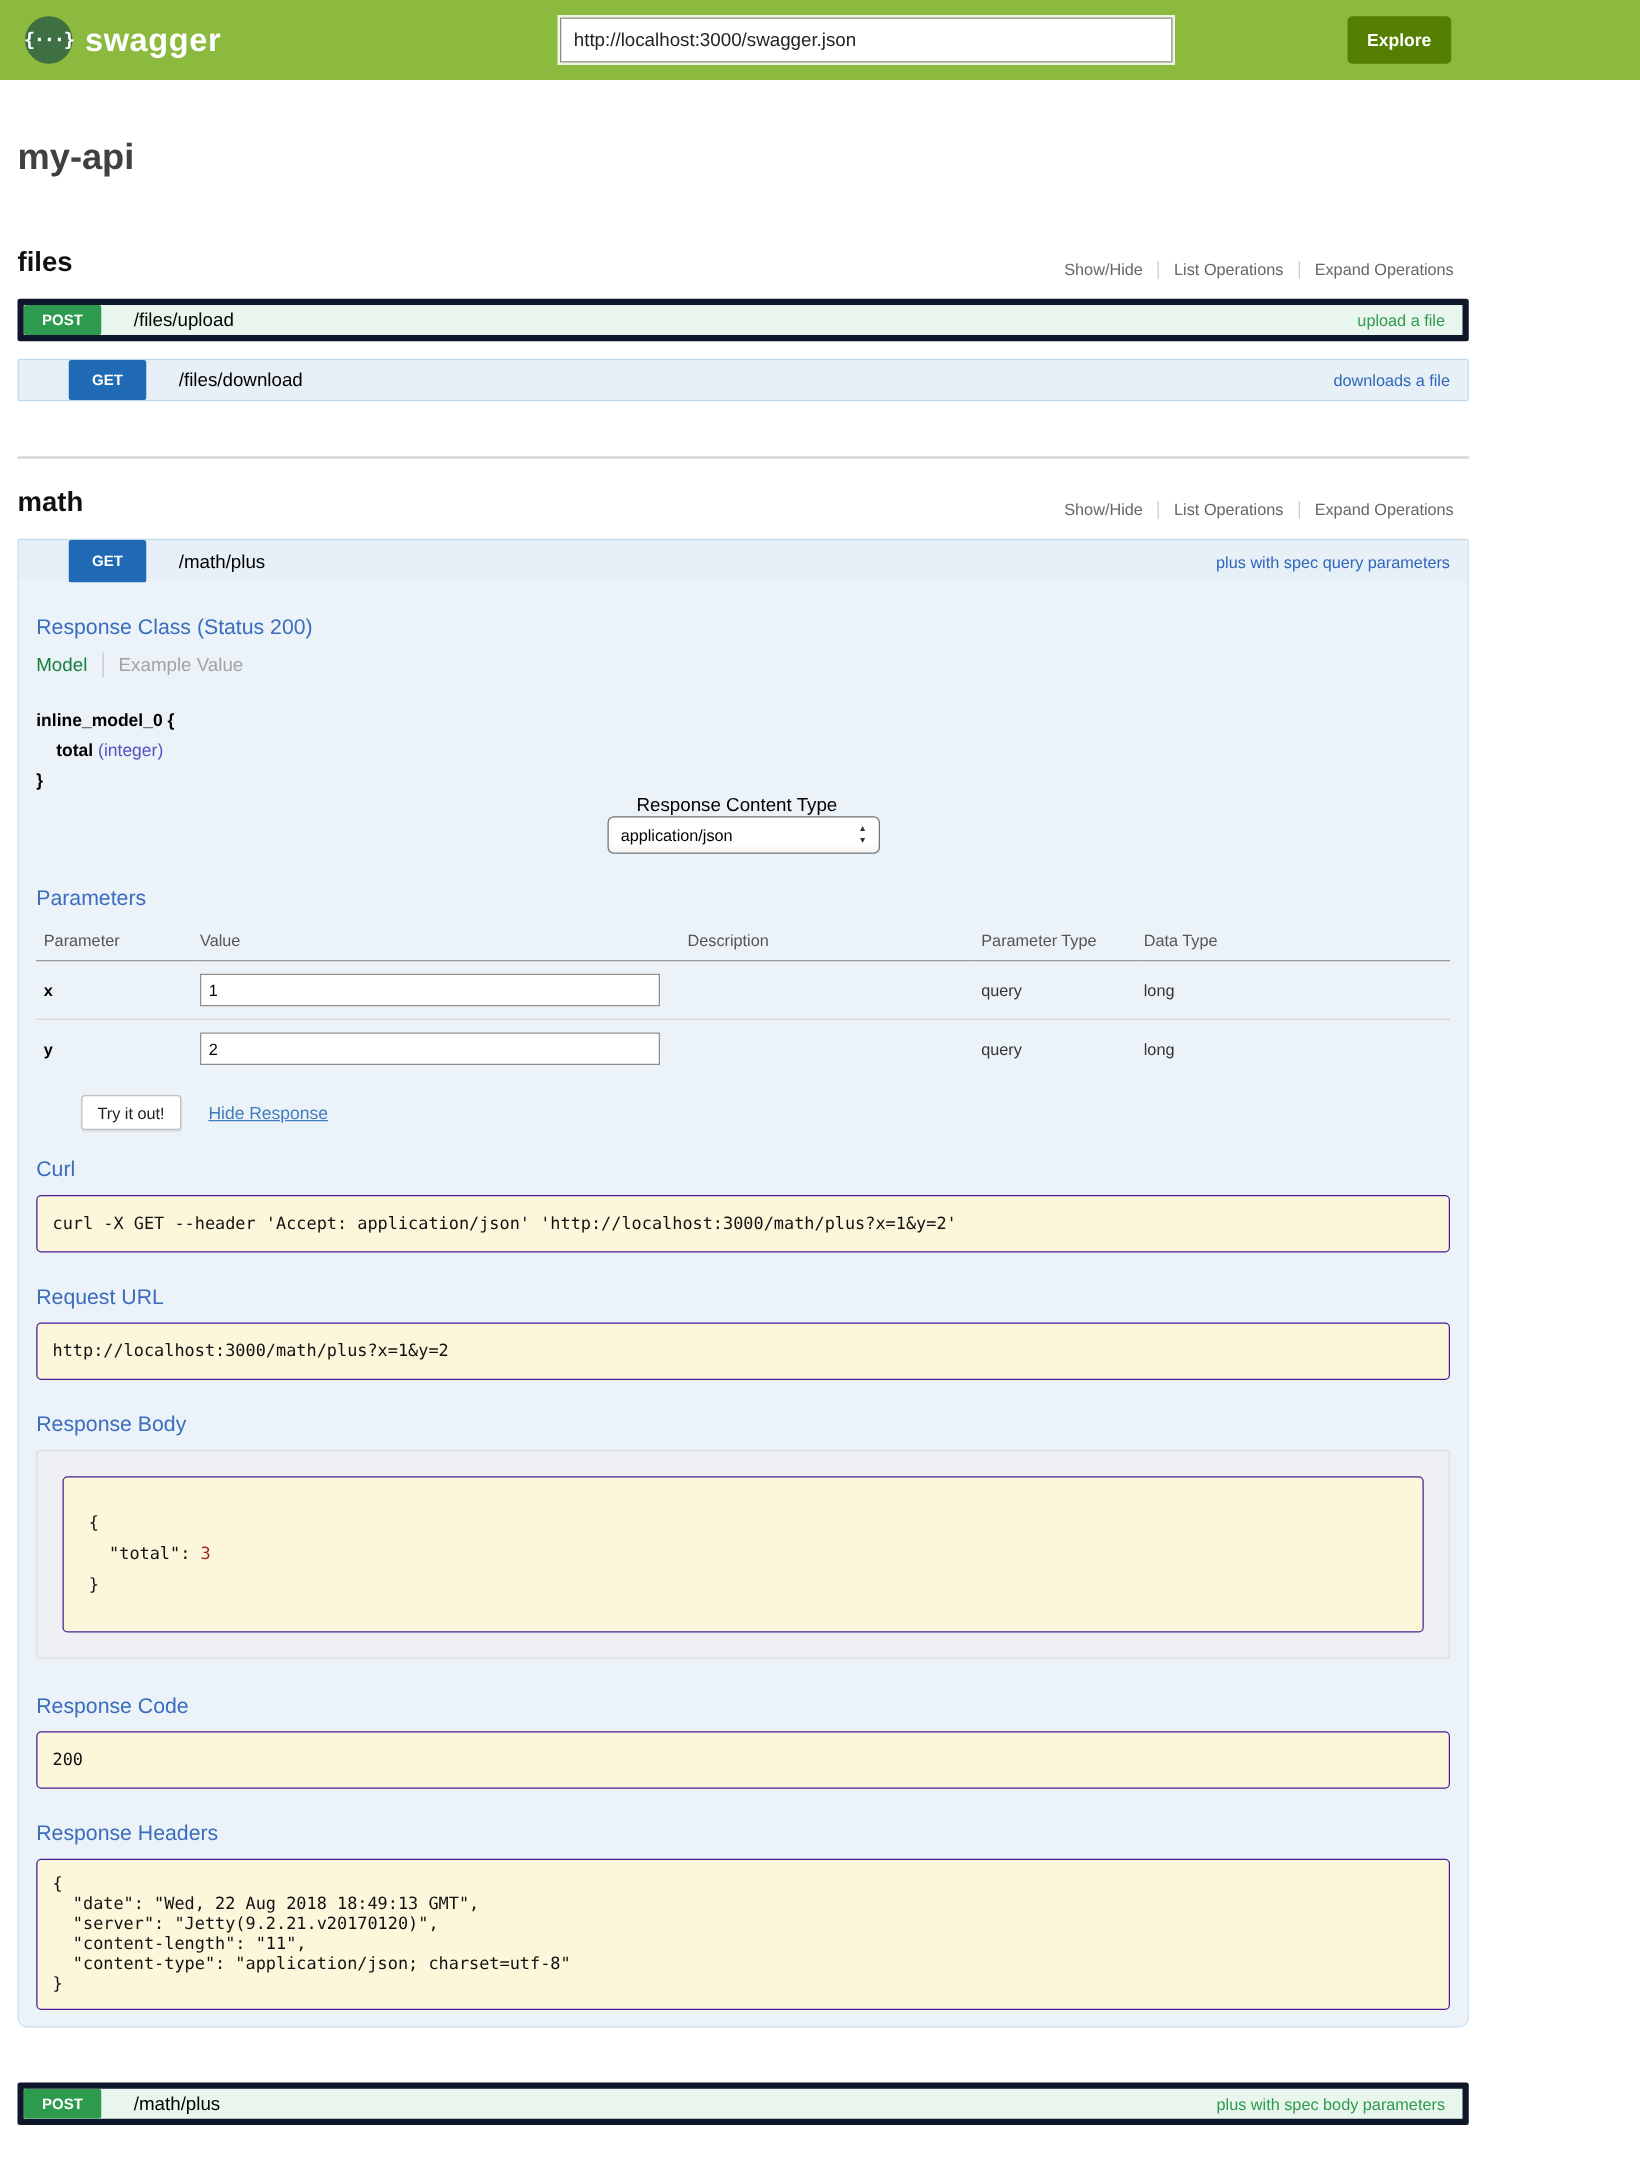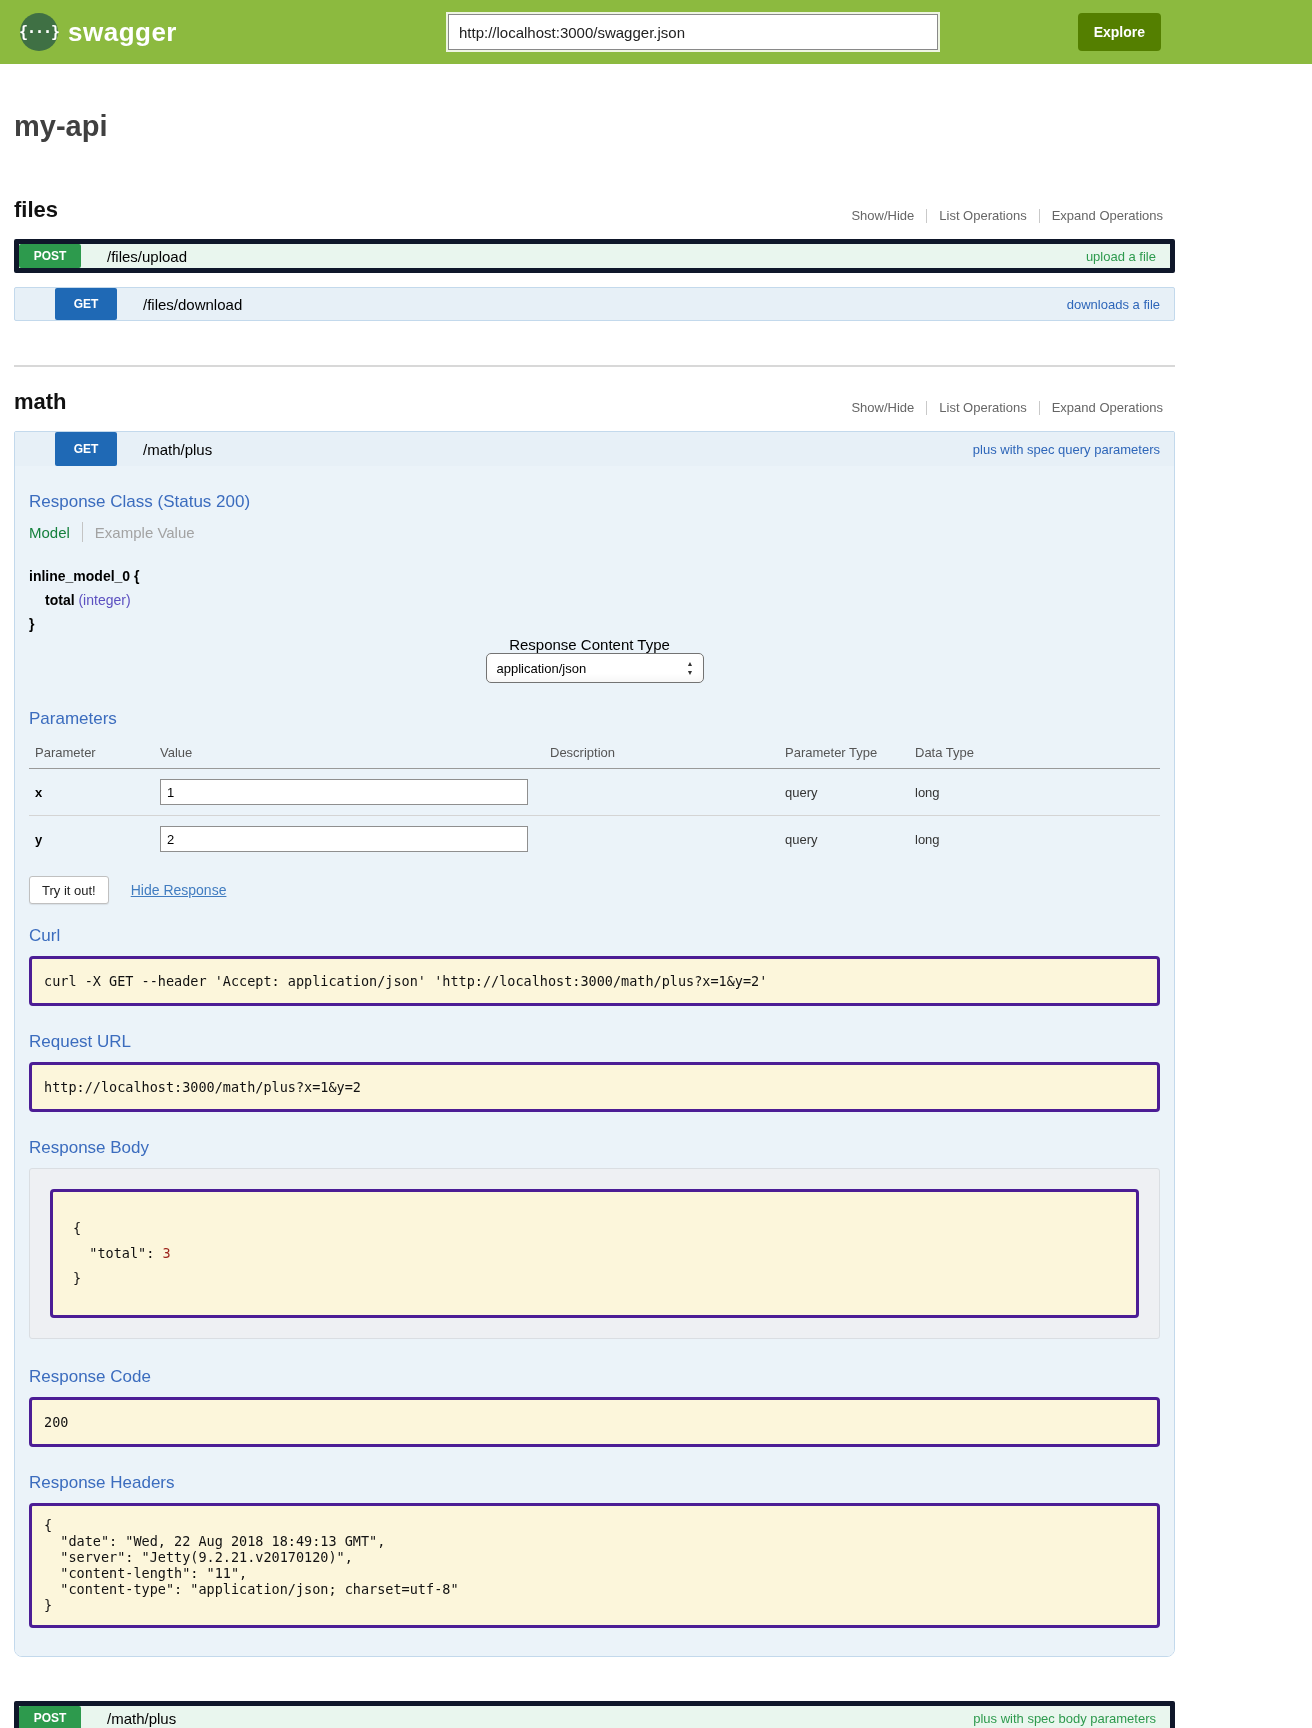--- a/index.html
+++ b/index.html
@@ -39,21 +39,21 @@
   .endpoint-path { font-size:15px; color:#000; margin-left:26px; align-self:center; text-decoration:none; }
   .endpoint-summary { margin-left:auto; margin-right:14px; align-self:center; font-size:13px; }
   .endpoint-summary.green { color:#2d9a4d; }
   .endpoint-summary.blue  { color:#2e66b9; }
 
   .divider { height:2px; background:#d8d8d8; margin:44px 0 22px 0; }
 
   
   .op-panel { border:1px solid #c3d9ec; border-radius:2px 2px 8px 8px; margin-bottom:44px; overflow:hidden; }
   .op-panel .endpoint-row.get { border:none; margin-bottom:0; border-radius:0; }
-  .op-content { background:#ebf3f9; padding:26px 14px 26px 14px; }
+  .op-content { background:#ebf3f9; padding:26px 14px 11px 14px; }
 
   .blue-h { color:#3b6cbe; font-size:17px; font-weight:400; margin-bottom:10px; }
 
   .tabs { display:flex; align-items:center; font-size:15px; margin-bottom:22px; }
   .tab-active { color:#15803d; font-weight:400; padding-right:12px; cursor:pointer; }
   .tab-sep { width:1px; height:20px; background:#c4c4c4; }
   .tab-inactive { color:#a3a3a3; padding-left:12px; cursor:pointer; }
 
   .model-sig { font-size:14px; color:#000; line-height:24px; }
   .model-sig .b { font-weight:bold; }
@@ -72,26 +72,26 @@
   table.params th { text-align:left; color:#555; font-weight:400; padding:6px 6px 8px 6px;
     border-bottom:1px solid #999; }
   table.params td { padding:10px 6px; vertical-align:middle; }
   table.params tr.p-row + tr.p-row td { border-top:1px solid #d4d4d4; }
   td.pname { font-weight:bold; color:#000; }
   .pvalue-input { width:368px; height:26px; border:1px solid #8f8f8f; padding:0 6px; font-size:13px;
     font-family:"Liberation Sans", sans-serif; background:#fff; }
   .col-param {width:125px;} .col-value {width:390px;} .col-desc {width:235px;}
   .col-ptype {width:130px;} .col-dtype {width:auto;}
 
-  .actions-row { display:flex; align-items:center; gap:22px; margin-bottom:22px; margin-top:6px; }
+  .actions-row { display:flex; align-items:center; gap:22px; margin-bottom:22px; margin-top:6px;margin-left:36px; }
   .try-btn { background:#fff; border:1px solid #c0c0c0; border-radius:3px; height:28px; padding:0 12px;
     font-size:13px; color:#222; cursor:pointer; box-shadow:0 1px 1px rgba(0,0,0,0.08); }
   .hide-response { color:#417cc0; font-size:14px; text-decoration:underline; cursor:pointer; }
 
-  pre.code { background:#fcf6db; border:3px solid #4c1d95; border-radius:4px; padding:14px 12px;
+  pre.code { background:#fcf6db; border:1px solid #4c1d95; border-radius:4px; padding:14px 12px;
     font-family:"DejaVu Sans Mono", monospace; font-size:13.5px; color:#111; white-space:pre;
     margin-bottom:26px; overflow:hidden; }
 
   .rb-block { background:#eef0f3; border:1px solid #dadee2; border-radius:3px; padding:20px; margin-bottom:28px; }
   .rb-block pre.code { margin-bottom:0; padding:24px 20px; line-height:1.85; }
   .json-num { color:#9d261d; }
 
   pre.code.headers { line-height:1.18; padding:12px; margin-bottom:2px; }
 </style>
 </head>

